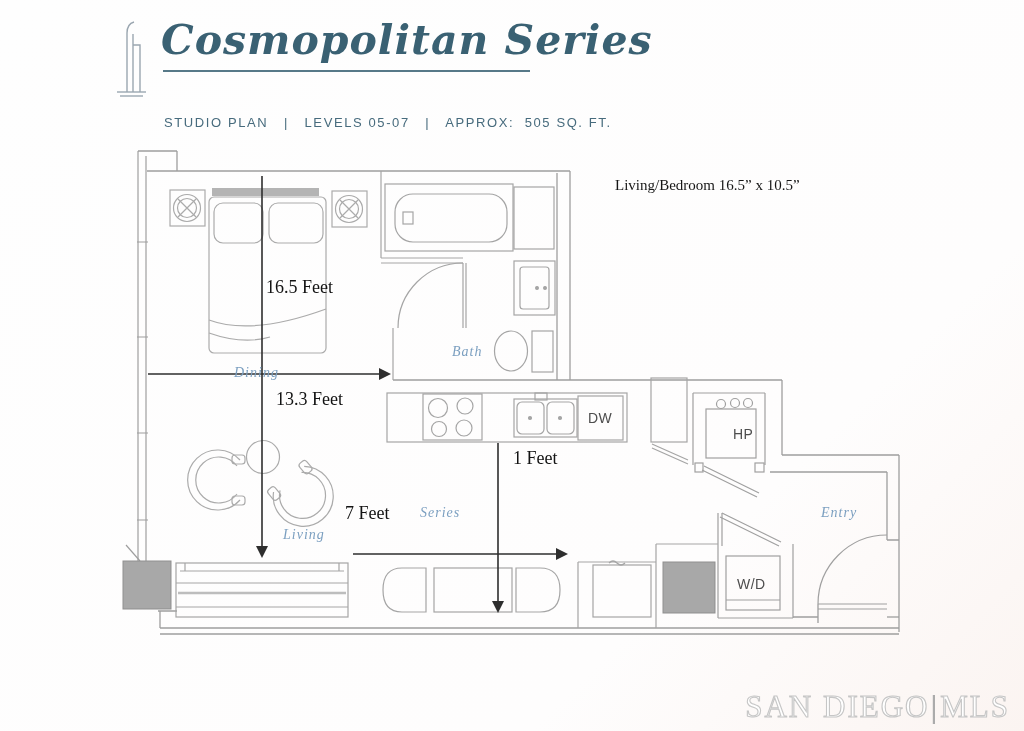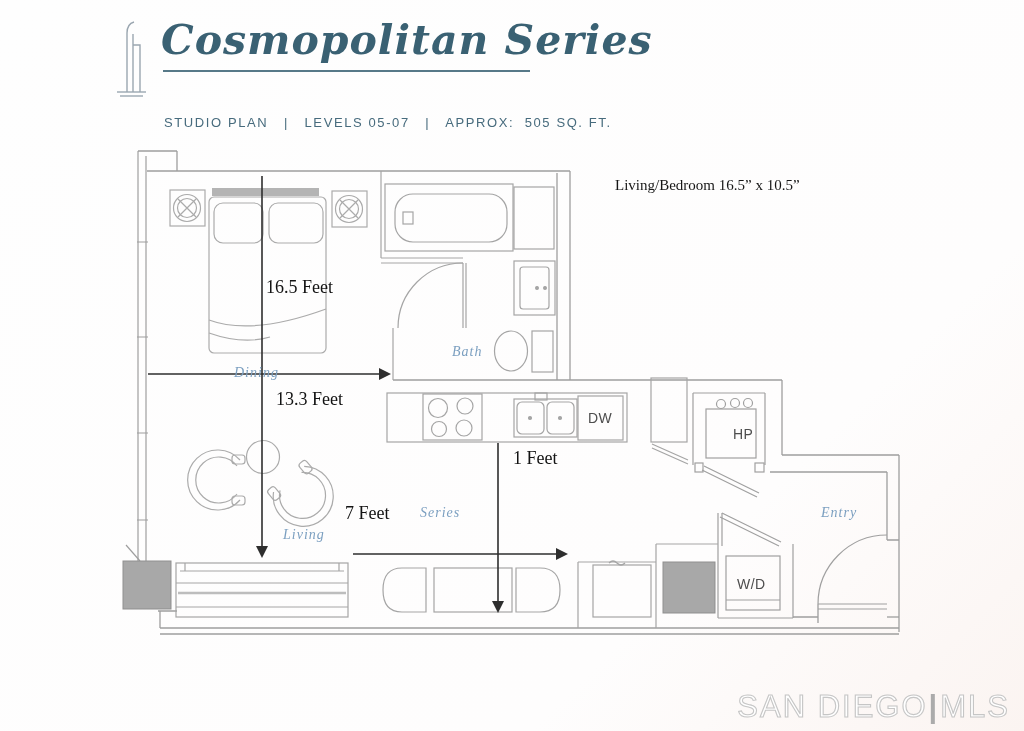--- a/index.html
+++ b/index.html
@@ -10,21 +10,21 @@
   .t{position:absolute;white-space:nowrap;}
   .brand{font-family:"DejaVu Serif","Liberation Serif",serif;font-style:italic;font-weight:bold;
          font-size:41px;color:#3a6173;letter-spacing:1px;}
   .brand-rule{position:absolute;background:#3a6173;opacity:.85;}
   .subtitle{font-family:"Liberation Sans",sans-serif;font-size:13px;color:#476b7d;
             letter-spacing:1.6px;white-space:pre;}
   .note{font-size:15px;color:#161616;line-height:26px;}
   .dim{font-weight:normal;font-size:18px;color:#131313;}
   .script{font-style:italic;font-size:14px;color:#7b9fc0;letter-spacing:1px;}
   .app{font-family:"Liberation Sans",sans-serif;font-size:14px;color:#4e4e4e;letter-spacing:.5px;}
-  .wm{position:absolute;right:14px;bottom:6px;font-family:Liberation Sans, sans-serif;
+  .wm{position:absolute;right:14px;bottom:6px;font-family:Liberation Serif, serif;
       font-size:31px;letter-spacing:2px;color:#ffffff;-webkit-text-stroke:1.1px #c6c6c6;}
   .wm .divider{-webkit-text-stroke:0px;color:#ababab;font-weight:600;padding:0 1px;}
 </style>
 </head>
 <body>
 
 <div id="page">
 
   <svg width="1024" height="731" viewBox="0 0 1024 731">
 

